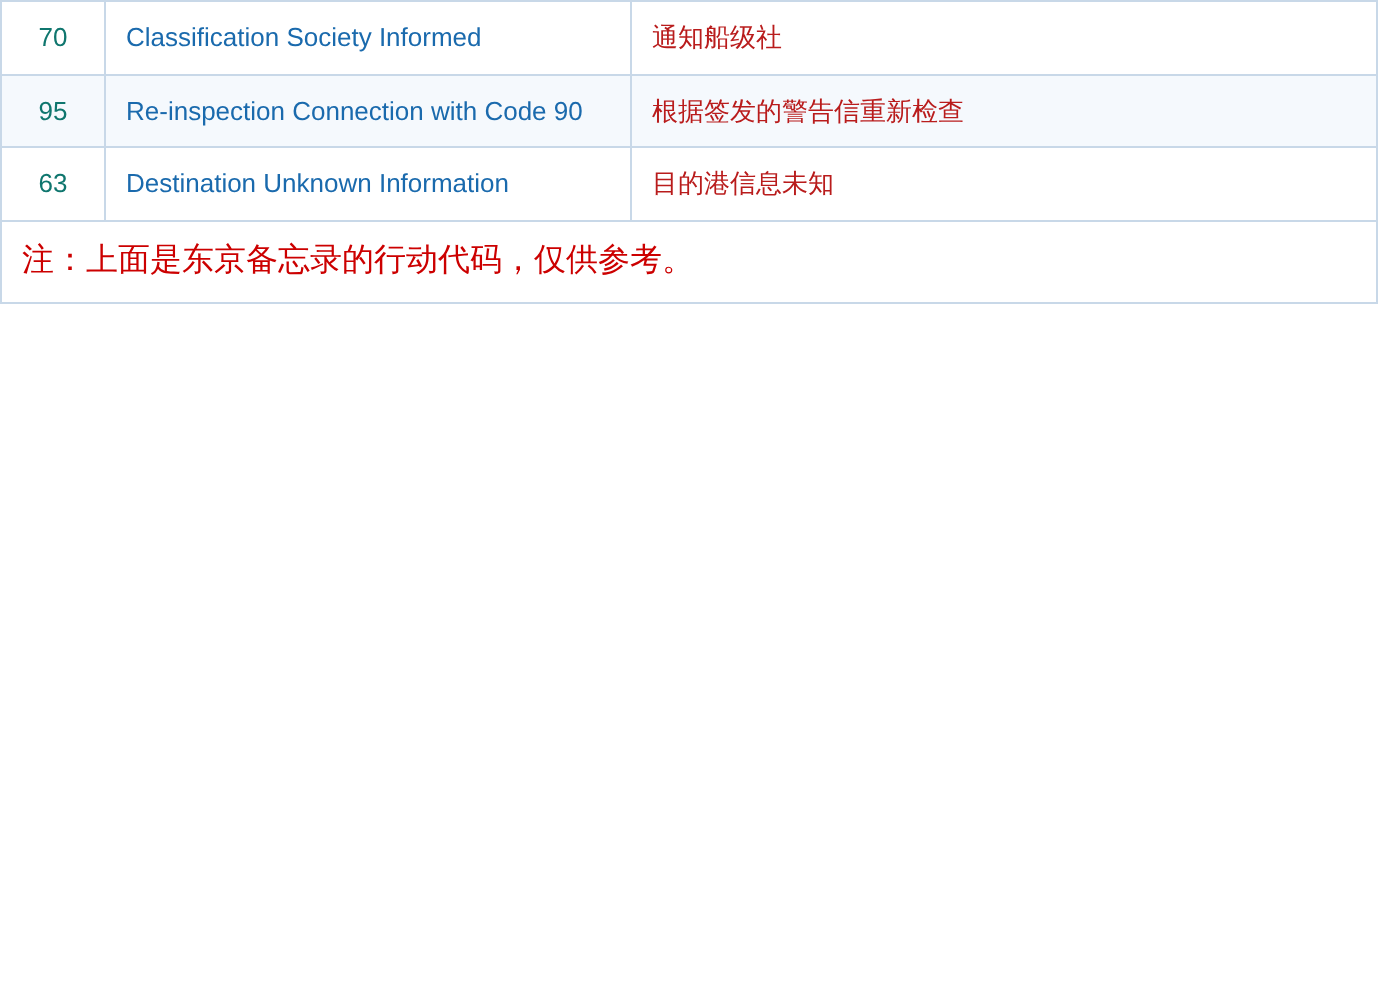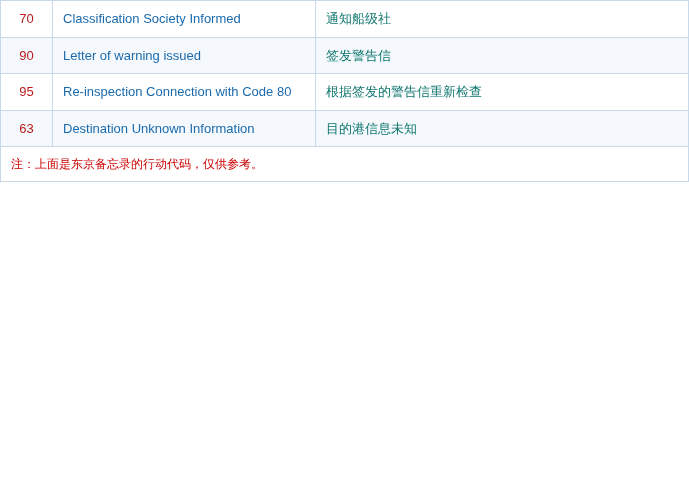--- a/index.html
+++ b/index.html
@@ -19,62 +19,57 @@
     }
     th, td {
       border: 1px solid #c8d8e8;
       padding: 8px 10px;
       vertical-align: top;
       line-height: 1.5;
     }
     td.code {
       width: 52px;
       text-align: center;
-      color: #b91c1c;
+      color: #0f766e;
       font-weight: normal;
       white-space: nowrap;
     }
     td.english {
       width: 263px;
       color: #1a6aad;
     }
     td.chinese {
-      color: #0f766e;
+      color: #b91c1c;
     }
     tr:nth-child(even) {
       background: #f5f9fd;
     }
     tr:nth-child(odd) {
       background: #fff;
     }
     .note-row td {
       background: #fff !important;
       color: #cc0000;
-      font-size: 12px;
+      font-size: 16px;
       border-top: 1px solid #c8d8e8;
     }
   </style>
 </head>
 <body>
 
 <table>
   <tbody id="table-body">
   <tr>
         <td class="code">70</td>
         <td class="english">Classification Society Informed</td>
         <td class="chinese">通知船级社</td>
       </tr>
       <tr>
-        <td class="code">90</td>
-        <td class="english">Letter of warning issued</td>
-        <td class="chinese">签发警告信</td>
-      </tr>
-      <tr>
         <td class="code">95</td>
-        <td class="english">Re-inspection Connection with Code 80</td>
+        <td class="english">Re-inspection Connection with Code 90</td>
         <td class="chinese">根据签发的警告信重新检查</td>
       </tr>
       <tr>
         <td class="code">63</td>
         <td class="english">Destination Unknown Information</td>
         <td class="chinese">目的港信息未知</td>
       </tr>
       <tr class="note-row">
         <td colspan="3">注：上面是东京备忘录的行动代码，仅供参考。</td>
       </tr>

